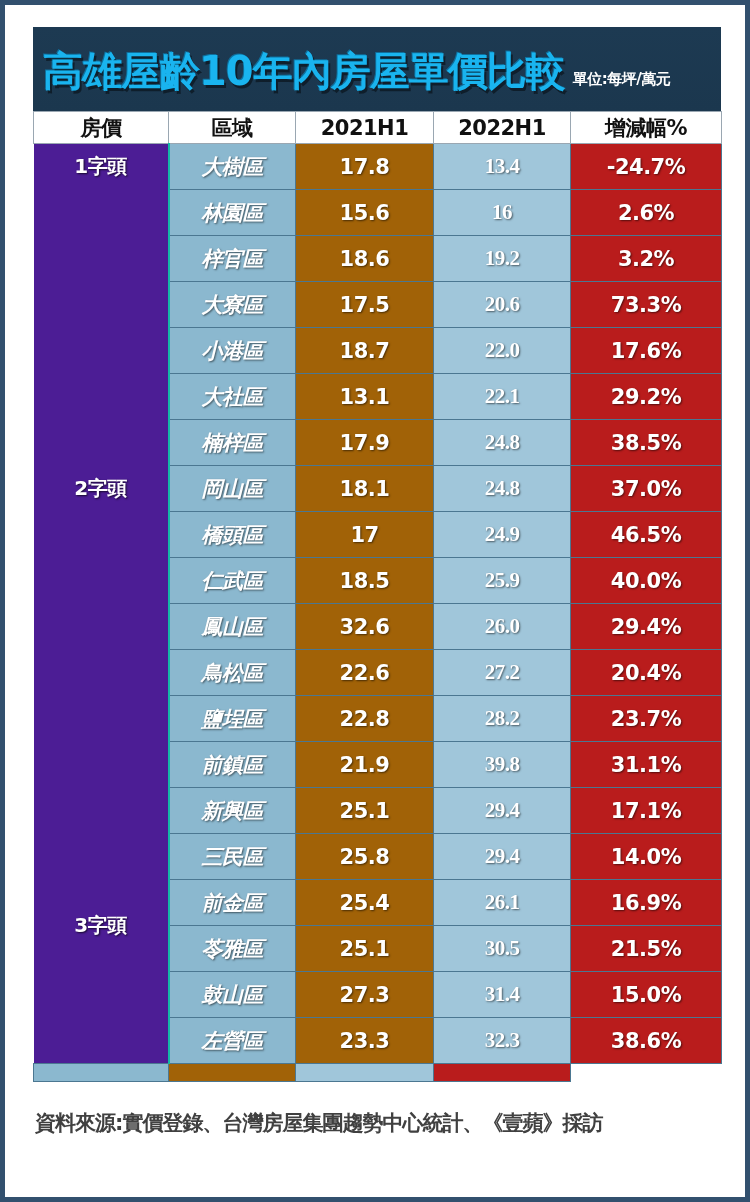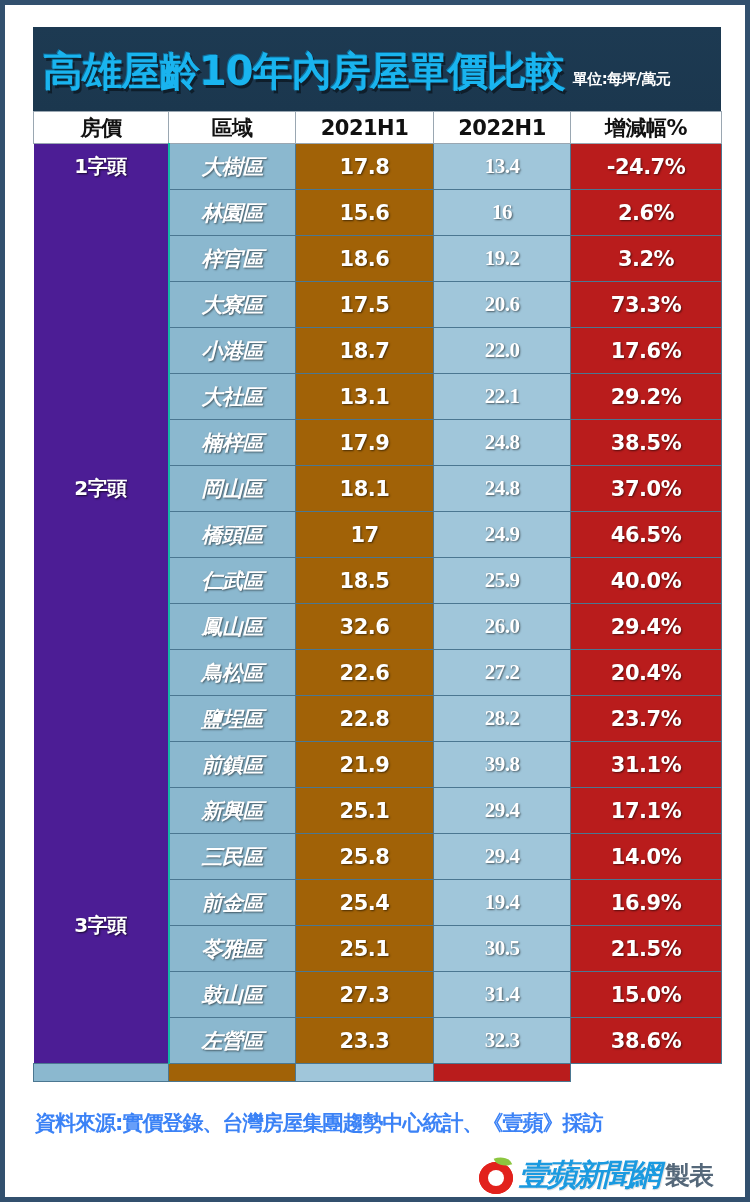--- a/index.html
+++ b/index.html
@@ -91,21 +91,21 @@
   td.chg  { background: #b91c1c; }
 
   tr.tail td { height: 18px; border-top: 1px solid #4b7791; }
 
   
   #source {
     position: absolute;
     left: 30px; top: 1104px;
     font-size: 21px;
     font-weight: bold;
-    color: #3b82f6;
+    color: #404040;
     letter-spacing: -1px;
     white-space: nowrap;
   }
   #logo-row {
     position: absolute;
     right: 32px; top: 1150px;
     display: flex;
     align-items: center;
     gap: 6px;
   }
@@ -270,21 +270,21 @@
           </tr>
           <tr>
             <td class="area">三民區</td>
             <td class="y1">25.8</td>
             <td class="y2">29.4</td>
             <td class="chg">14.0%</td>
           </tr>
           <tr>
             <td class="area">前金區</td>
             <td class="y1">25.4</td>
-            <td class="y2">19.4</td>
+            <td class="y2">26.1</td>
             <td class="chg">16.9%</td>
           </tr>
           <tr>
             <td class="area">苓雅區</td>
             <td class="y1">25.1</td>
             <td class="y2">30.5</td>
             <td class="chg">21.5%</td>
           </tr>
           <tr>
             <td class="area">鼓山區</td>
@@ -303,23 +303,14 @@
             <td class="y1"></td>
             <td class="y2"></td>
             <td class="chg"></td>
           </tr>
         </tbody>
     </table>
   </div>
 
   <div id="source">資料來源:實價登錄、台灣房屋集團趨勢中心統計、《壹蘋》採訪</div>
 
-  <div id="logo-row">
-    <div id="apple">
-      <div class="body"></div>
-        <div class="hole"></div>
-        <div class="leaf"></div>
-    </div>
-    <div id="brand">壹蘋新聞網</div>
-    <div id="madeby">製表</div>
-  </div>
 
 </div>
 
 </body></html>

